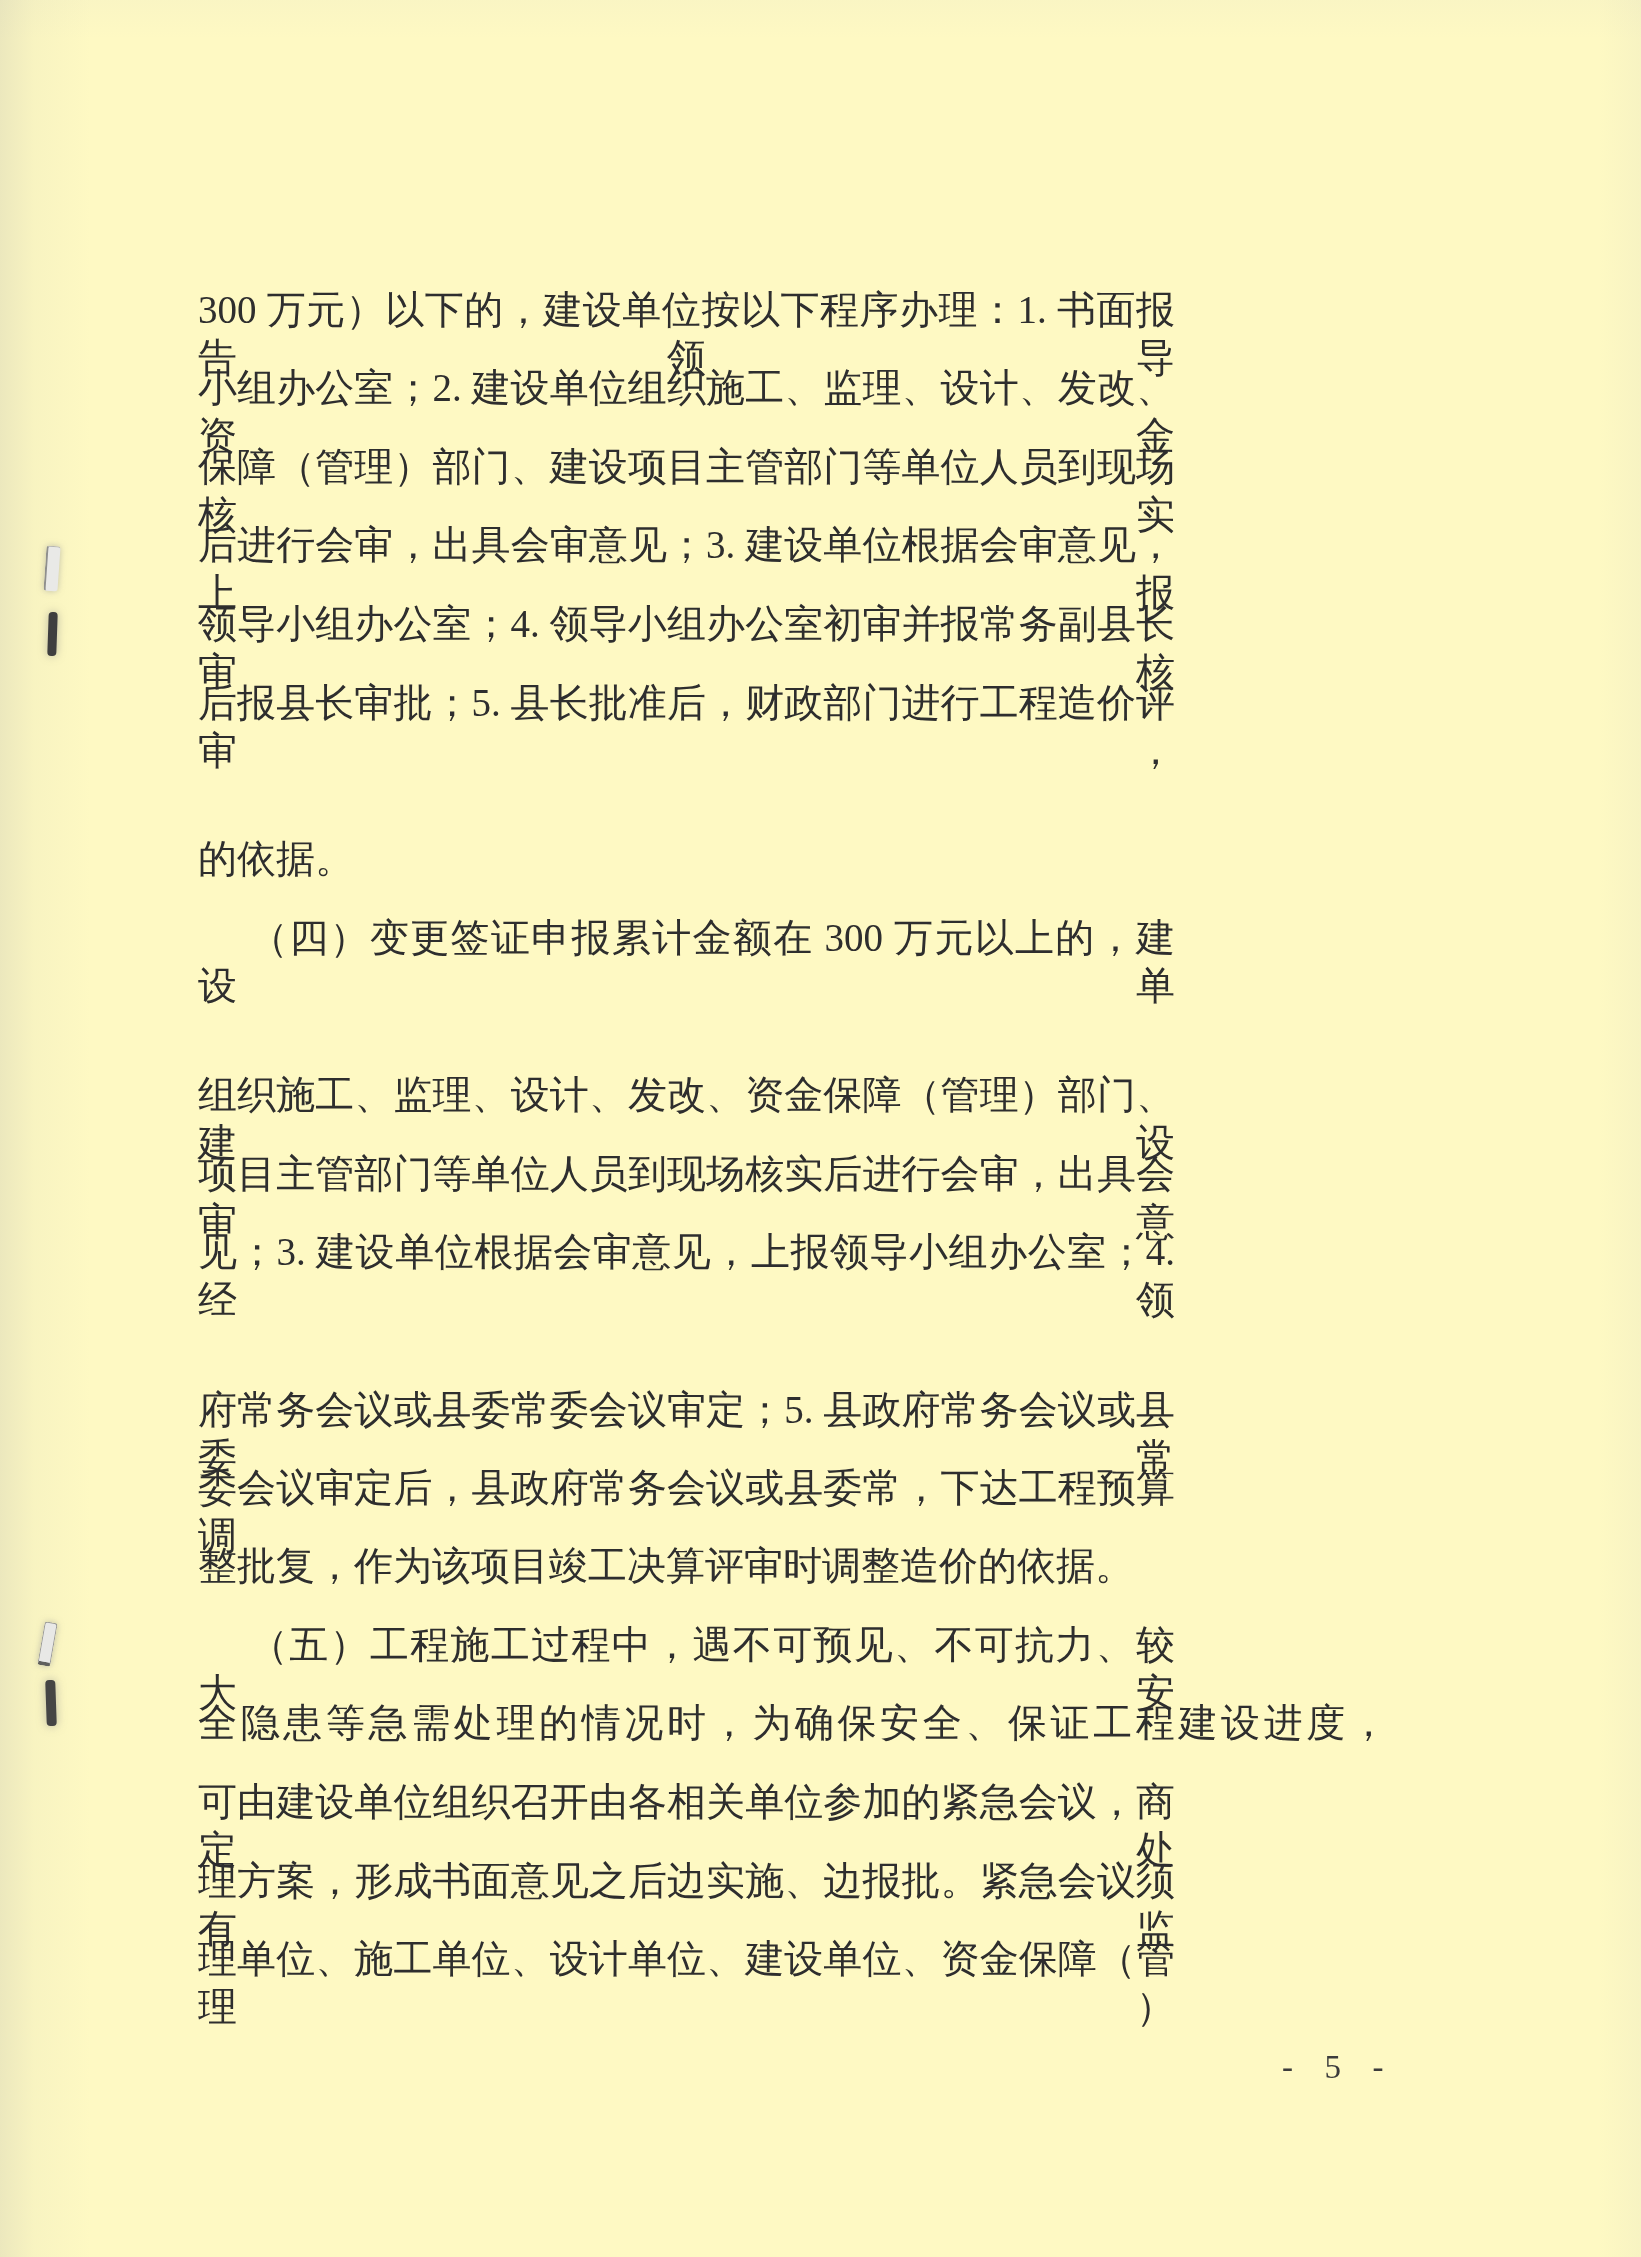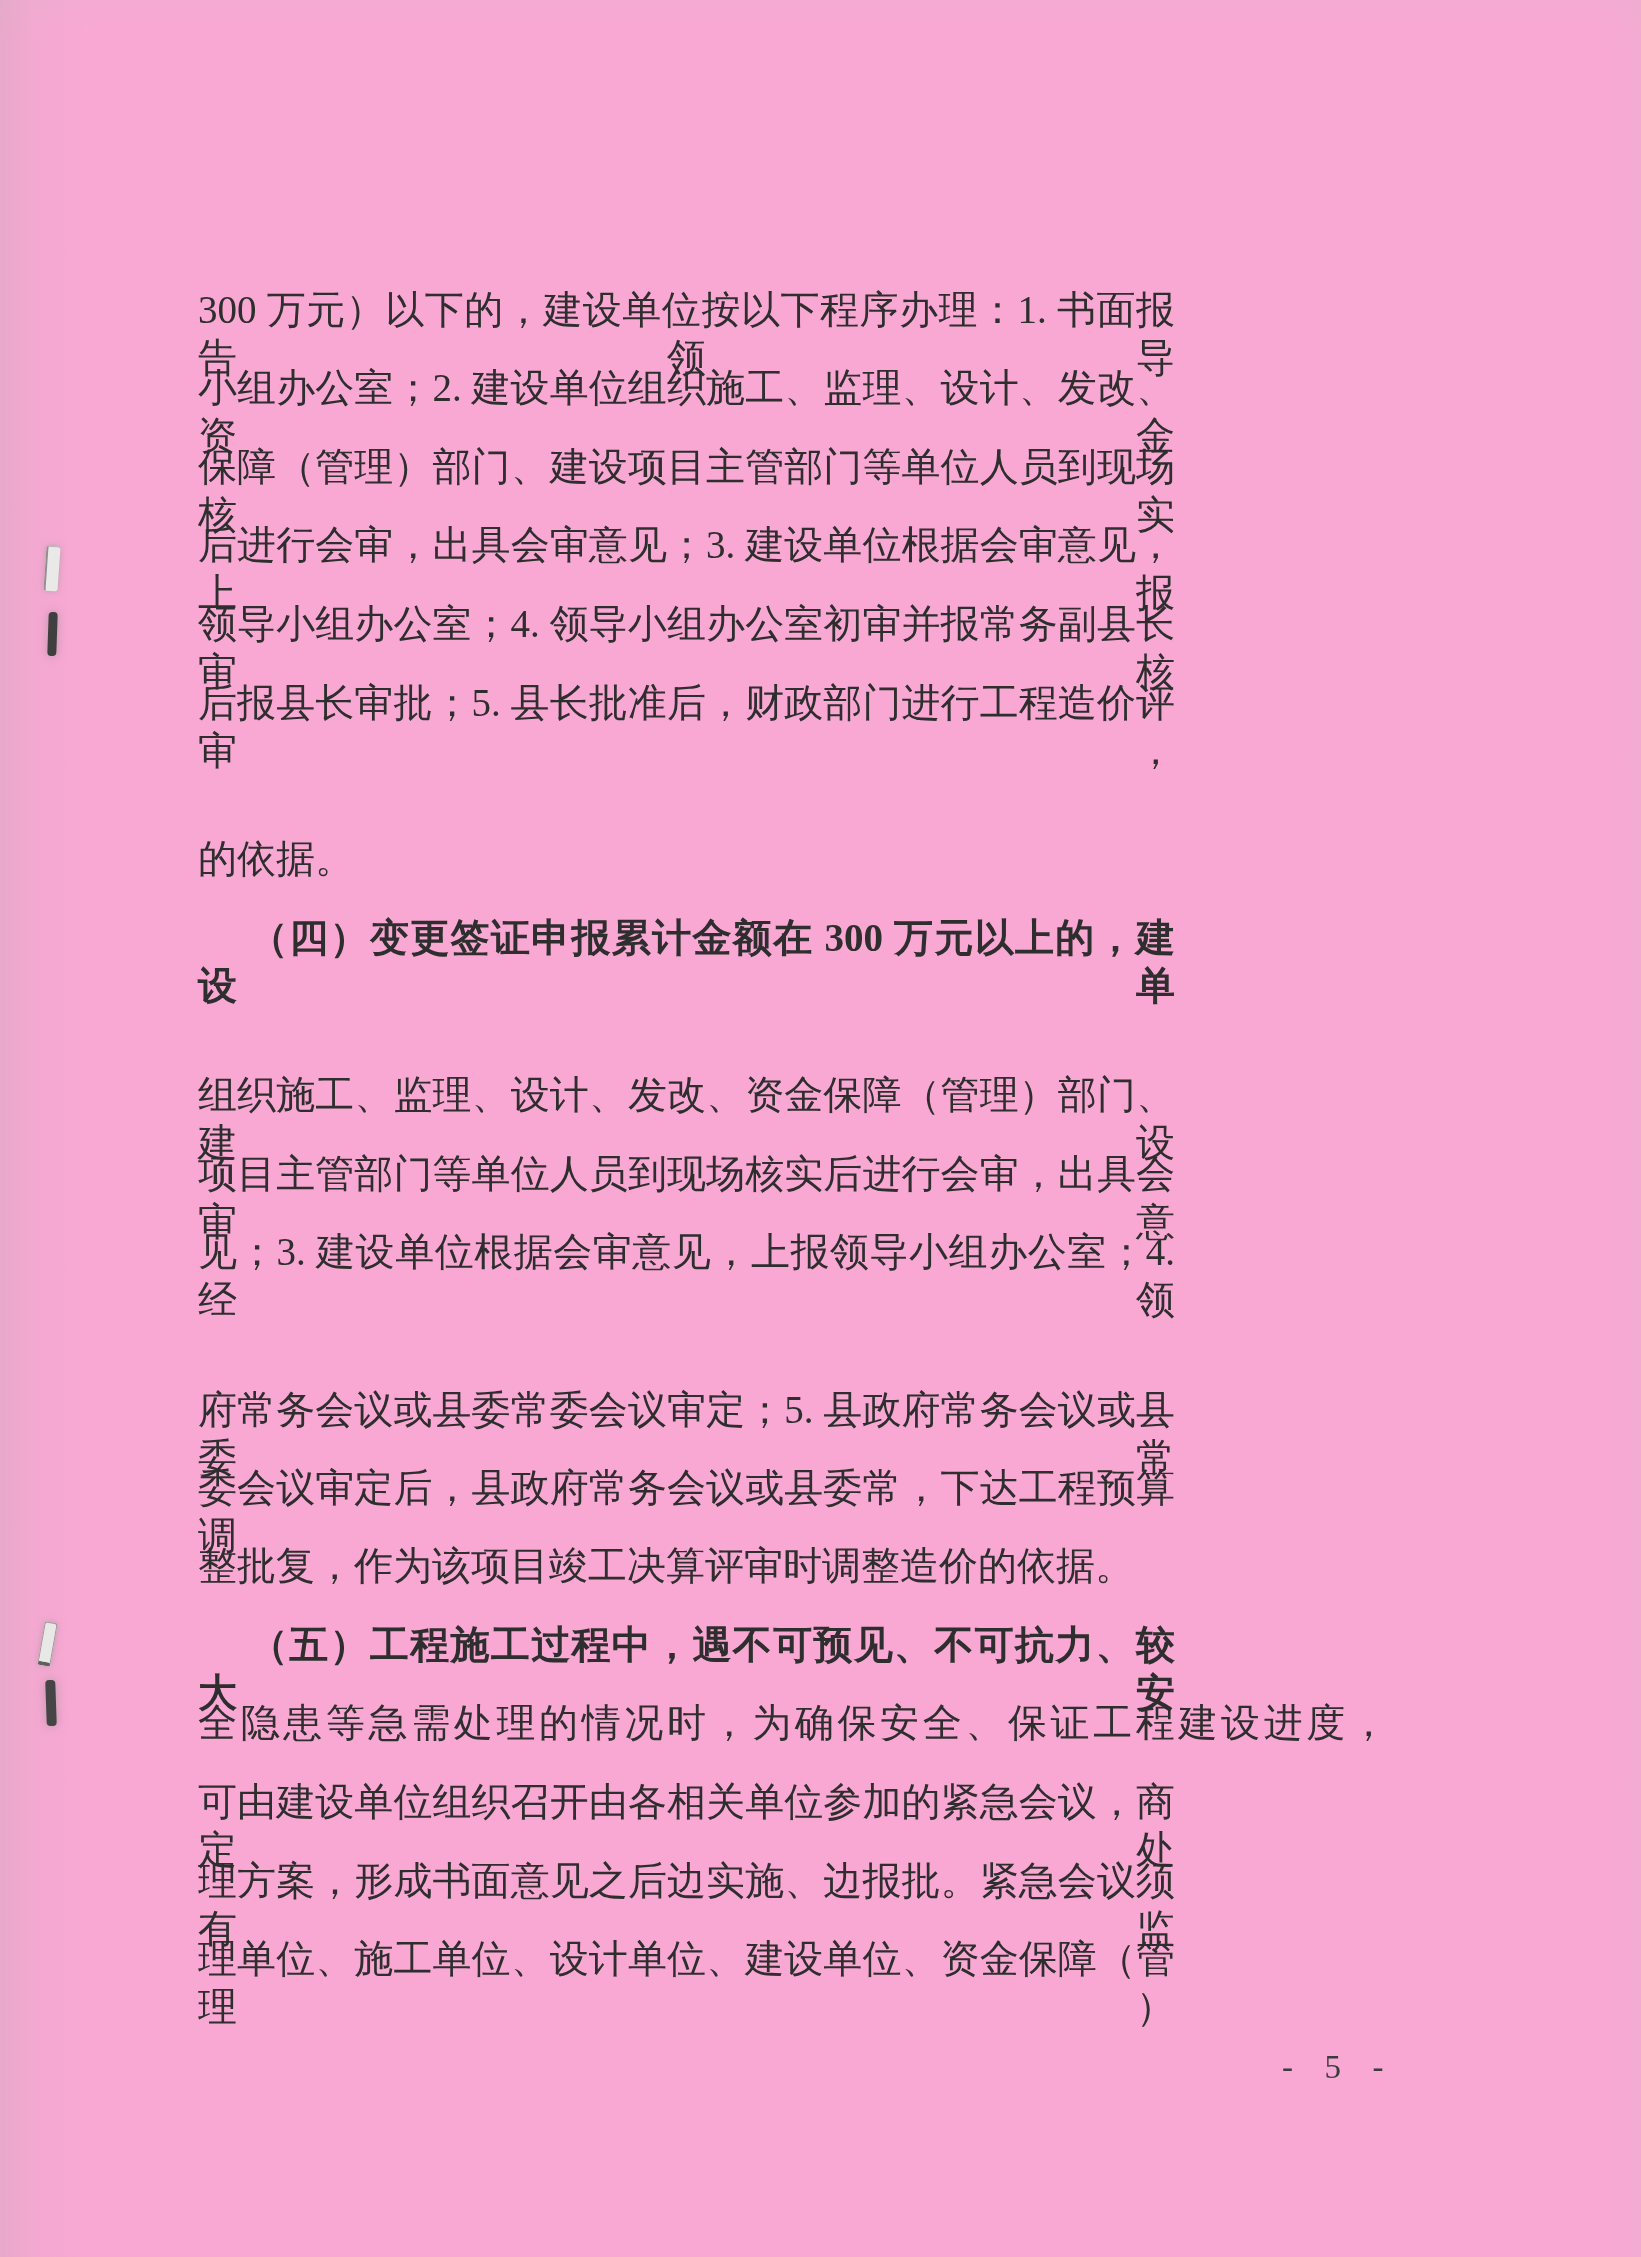--- a/index.html
+++ b/index.html
@@ -4,21 +4,21 @@
 <style>
   html,body{margin:0;padding:0;}
   body{
     width:1641px;height:2257px;
     background:#e9e9e7;
     font-family:"Liberation Serif","DejaVu Serif",serif;
   }
   .page{
     position:relative;
     width:1641px;height:2257px;
-    background:#f9a8d4;
+    background:#fef9c3;
     overflow:hidden;
   }
   
   .edge{
     position:absolute;inset:0;
     background:
       linear-gradient(90deg, rgba(170,170,168,0.22) 0px, rgba(170,170,168,0.07) 34px, rgba(0,0,0,0) 92px),
       linear-gradient(270deg, rgba(190,190,188,0.10) 0px, rgba(0,0,0,0) 43px),
       linear-gradient(180deg, rgba(200,200,198,0.08) 0px, rgba(0,0,0,0) 39px);
     pointer-events:none;
@@ -32,21 +32,21 @@
     font-size:39px;
     line-height:48px;
     letter-spacing:0px;
     color:#2e2e2e;
     white-space:normal;
   }
   .j{
     text-align:justify;
     text-align-last:justify;
   }
-  .indent{ text-indent:51px;font-weight:bold; }
+  .indent{ text-indent:51px; }
   .wide{ width:1190px; }
   
   .mark{ position:absolute; }
   .m1{
     left:45px;top:546px;width:11.6px;height:44px;
     background:#e9e9e7;
     border-left:2.9px solid #8f8f8d;border-top:1.9px solid #b5b5b3;
     border-radius:2.9px;transform:rotate(4deg);
     box-shadow:0 0 6.8px rgba(150,150,148,0.55);
   }

